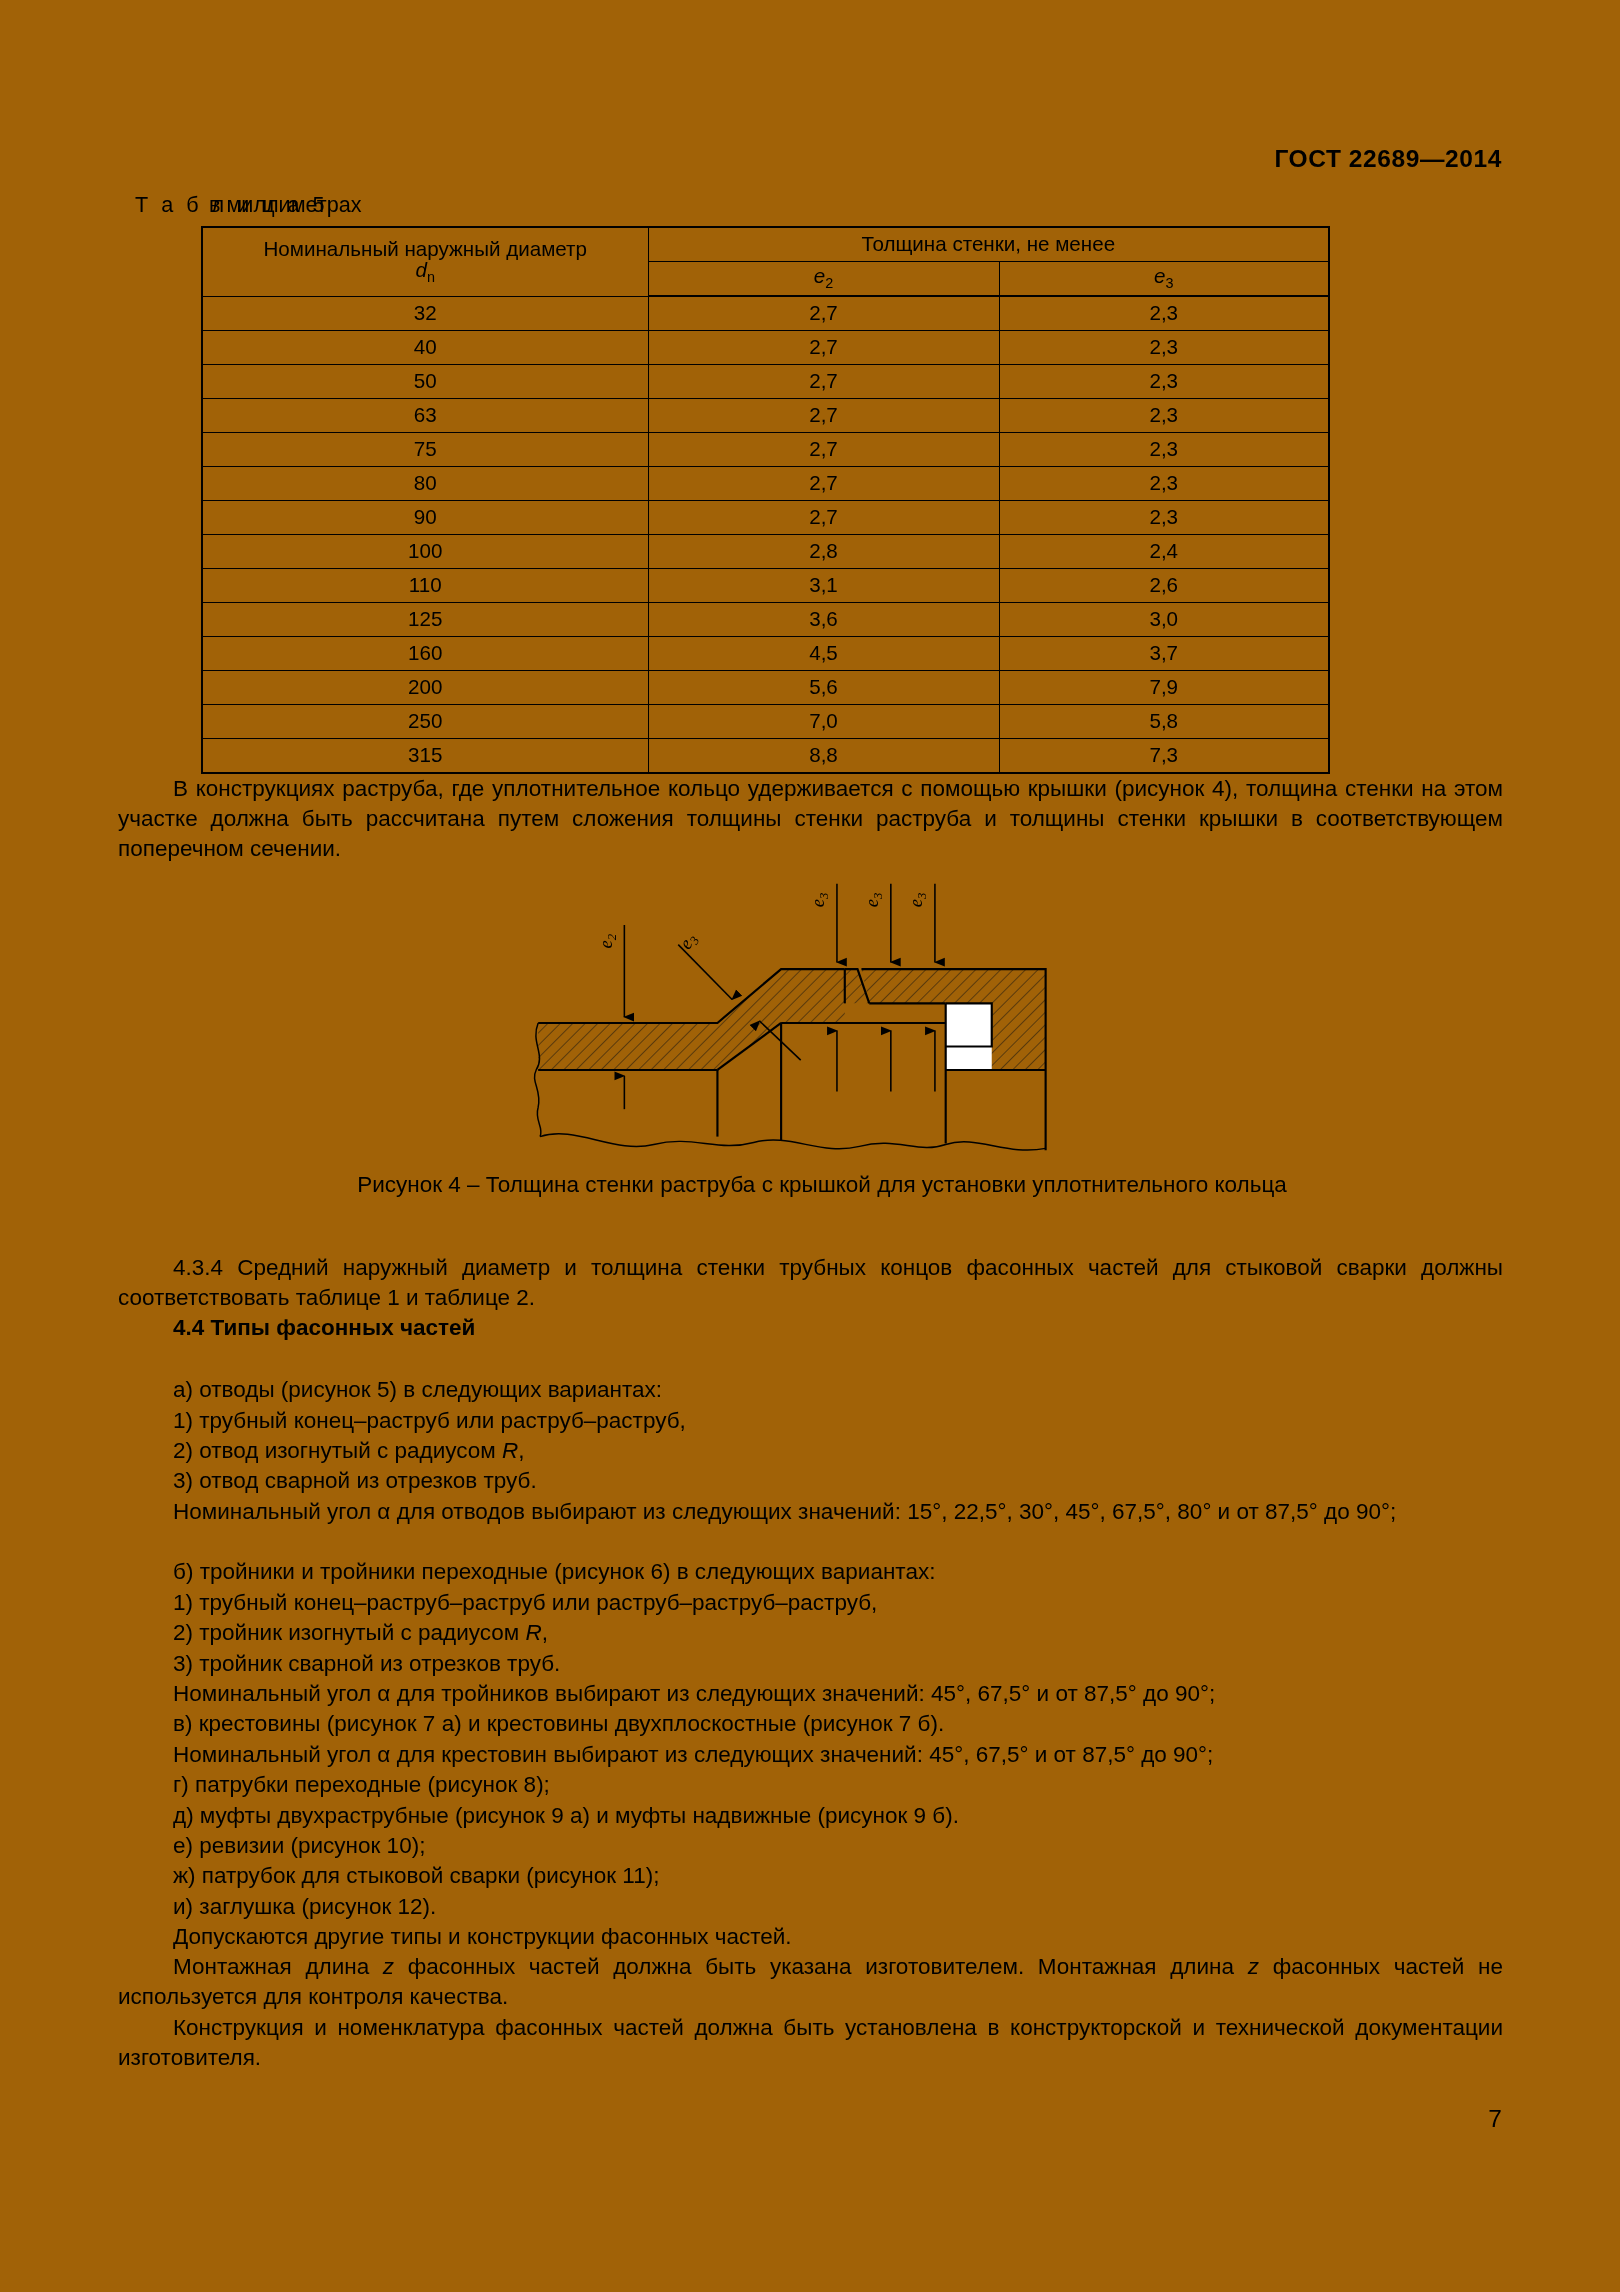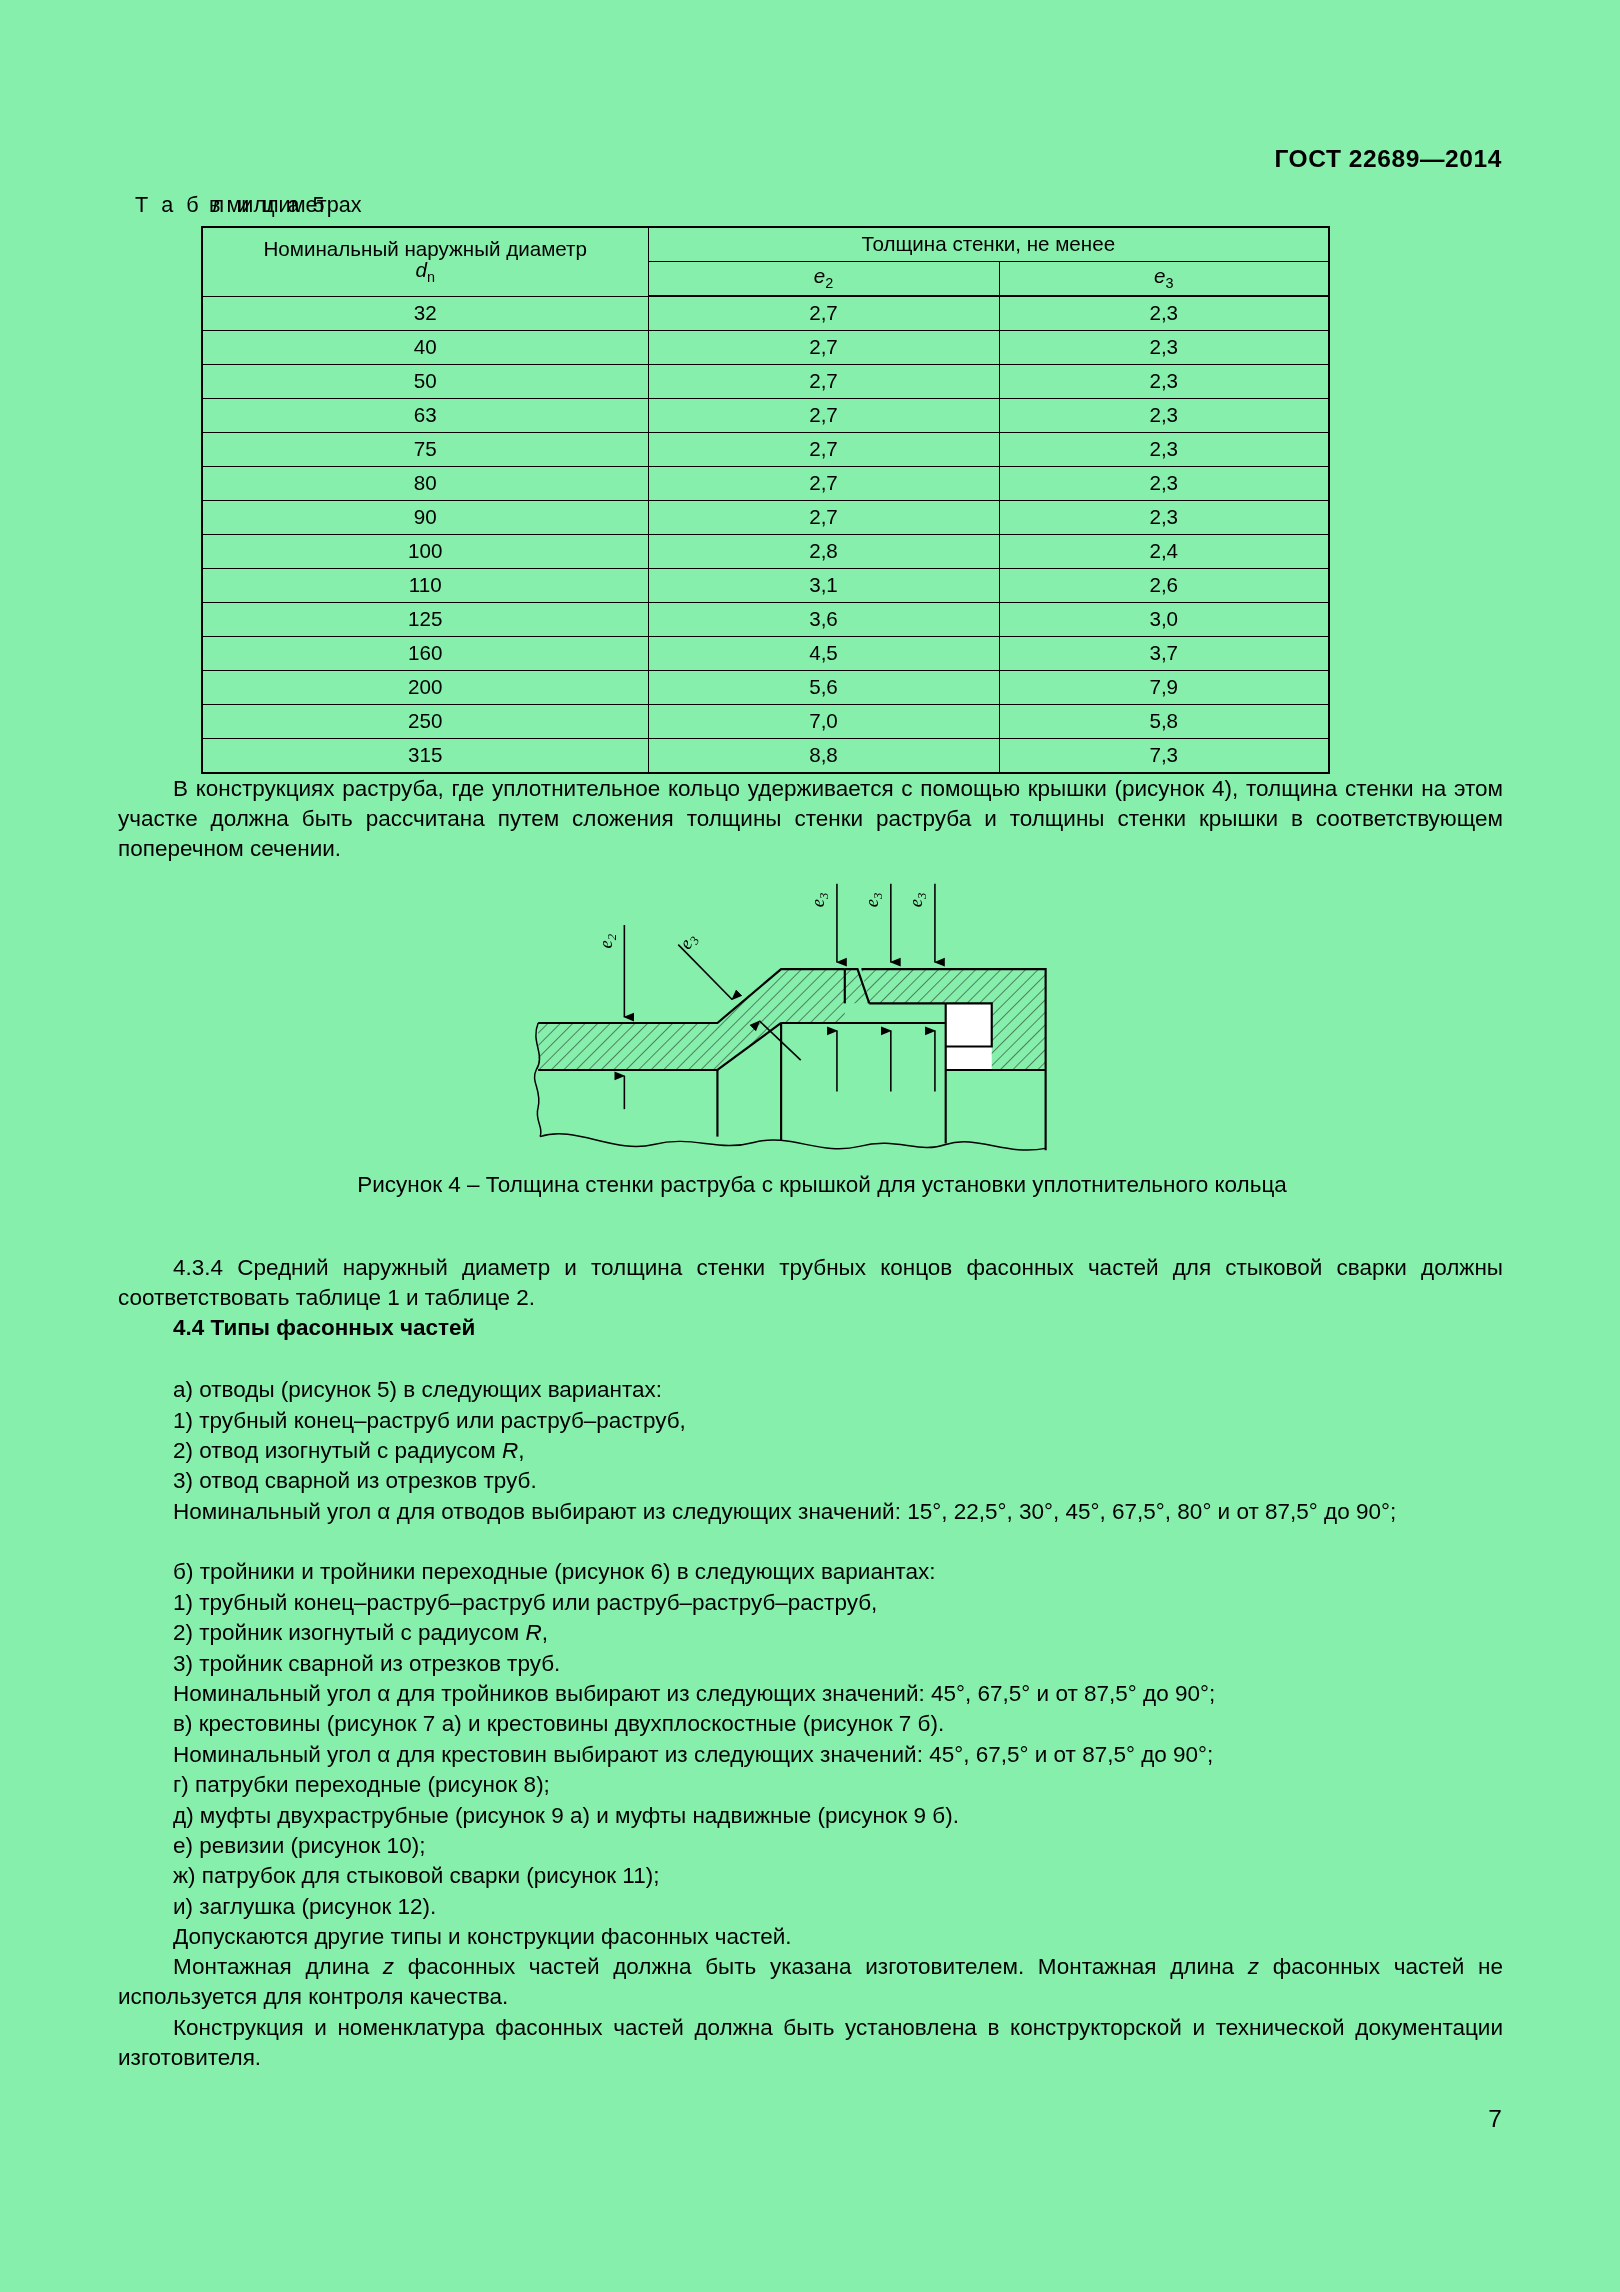--- a/index.html
+++ b/index.html
@@ -8,21 +8,21 @@
     background: #ffffff;
   }
   body {
     font-family: "Liberation Sans", sans-serif;
     color: #000000;
   }
   .page {
     position: relative;
     width: 1620px;
     height: 2293px;
-    background: #86efac;
+    background: #a16207;
     overflow: hidden;
     box-sizing: border-box;
   }
 
   
   .doc-header {
     position: absolute;
     top: 145px;
     right: 118px;
     font-size: 24.5px;

